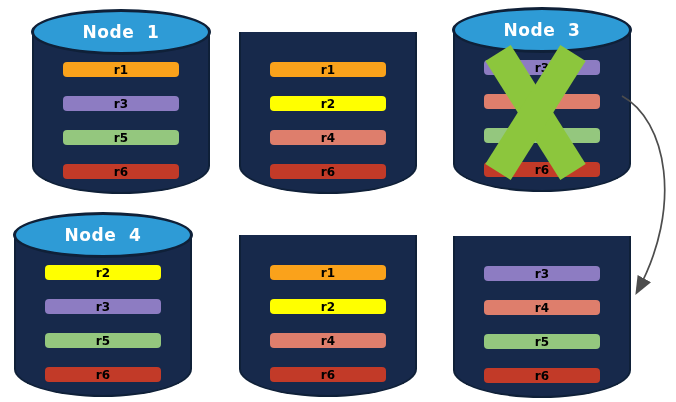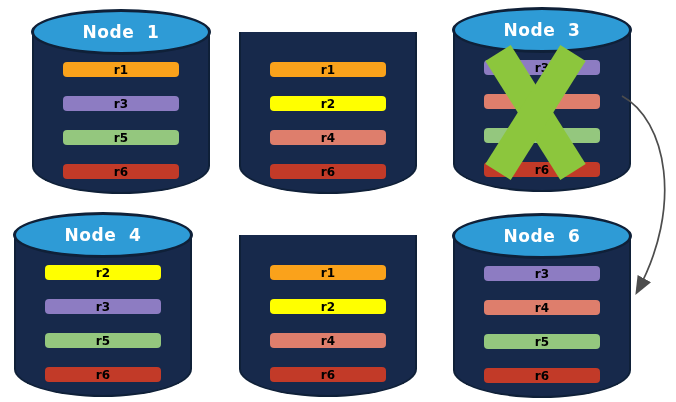--- a/index.html
+++ b/index.html
@@ -103,23 +103,20 @@
     <div class="bars">
       <div class="bar" style="background-color: rgb(250, 162, 27);">r1</div>
       <div class="bar" style="background-color: rgb(255, 255, 0);">r2</div>
       <div class="bar" style="background-color: rgb(222, 126, 108);">r4</div>
       <div class="bar" style="background-color: rgb(194, 58, 40);">r6</div>
     </div>
   </div>
 
   <div class="node" style="left:452px;top:213px">
     <div class="cyl-body"></div>
-    <div class="cyl-top">
-      <span class="node-title">Node  6</span>
-    </div>
     <div class="bars">
       <div class="bar" style="background-color: rgb(141, 124, 194);">r3</div>
       <div class="bar" style="background-color: rgb(222, 126, 108);">r4</div>
       <div class="bar" style="background-color: rgb(148, 199, 126);">r5</div>
       <div class="bar" style="background-color: rgb(194, 58, 40);">r6</div>
     </div>
   </div>
 
   <svg class="arrow-svg" viewBox="0 0 676 402">
     <defs>

